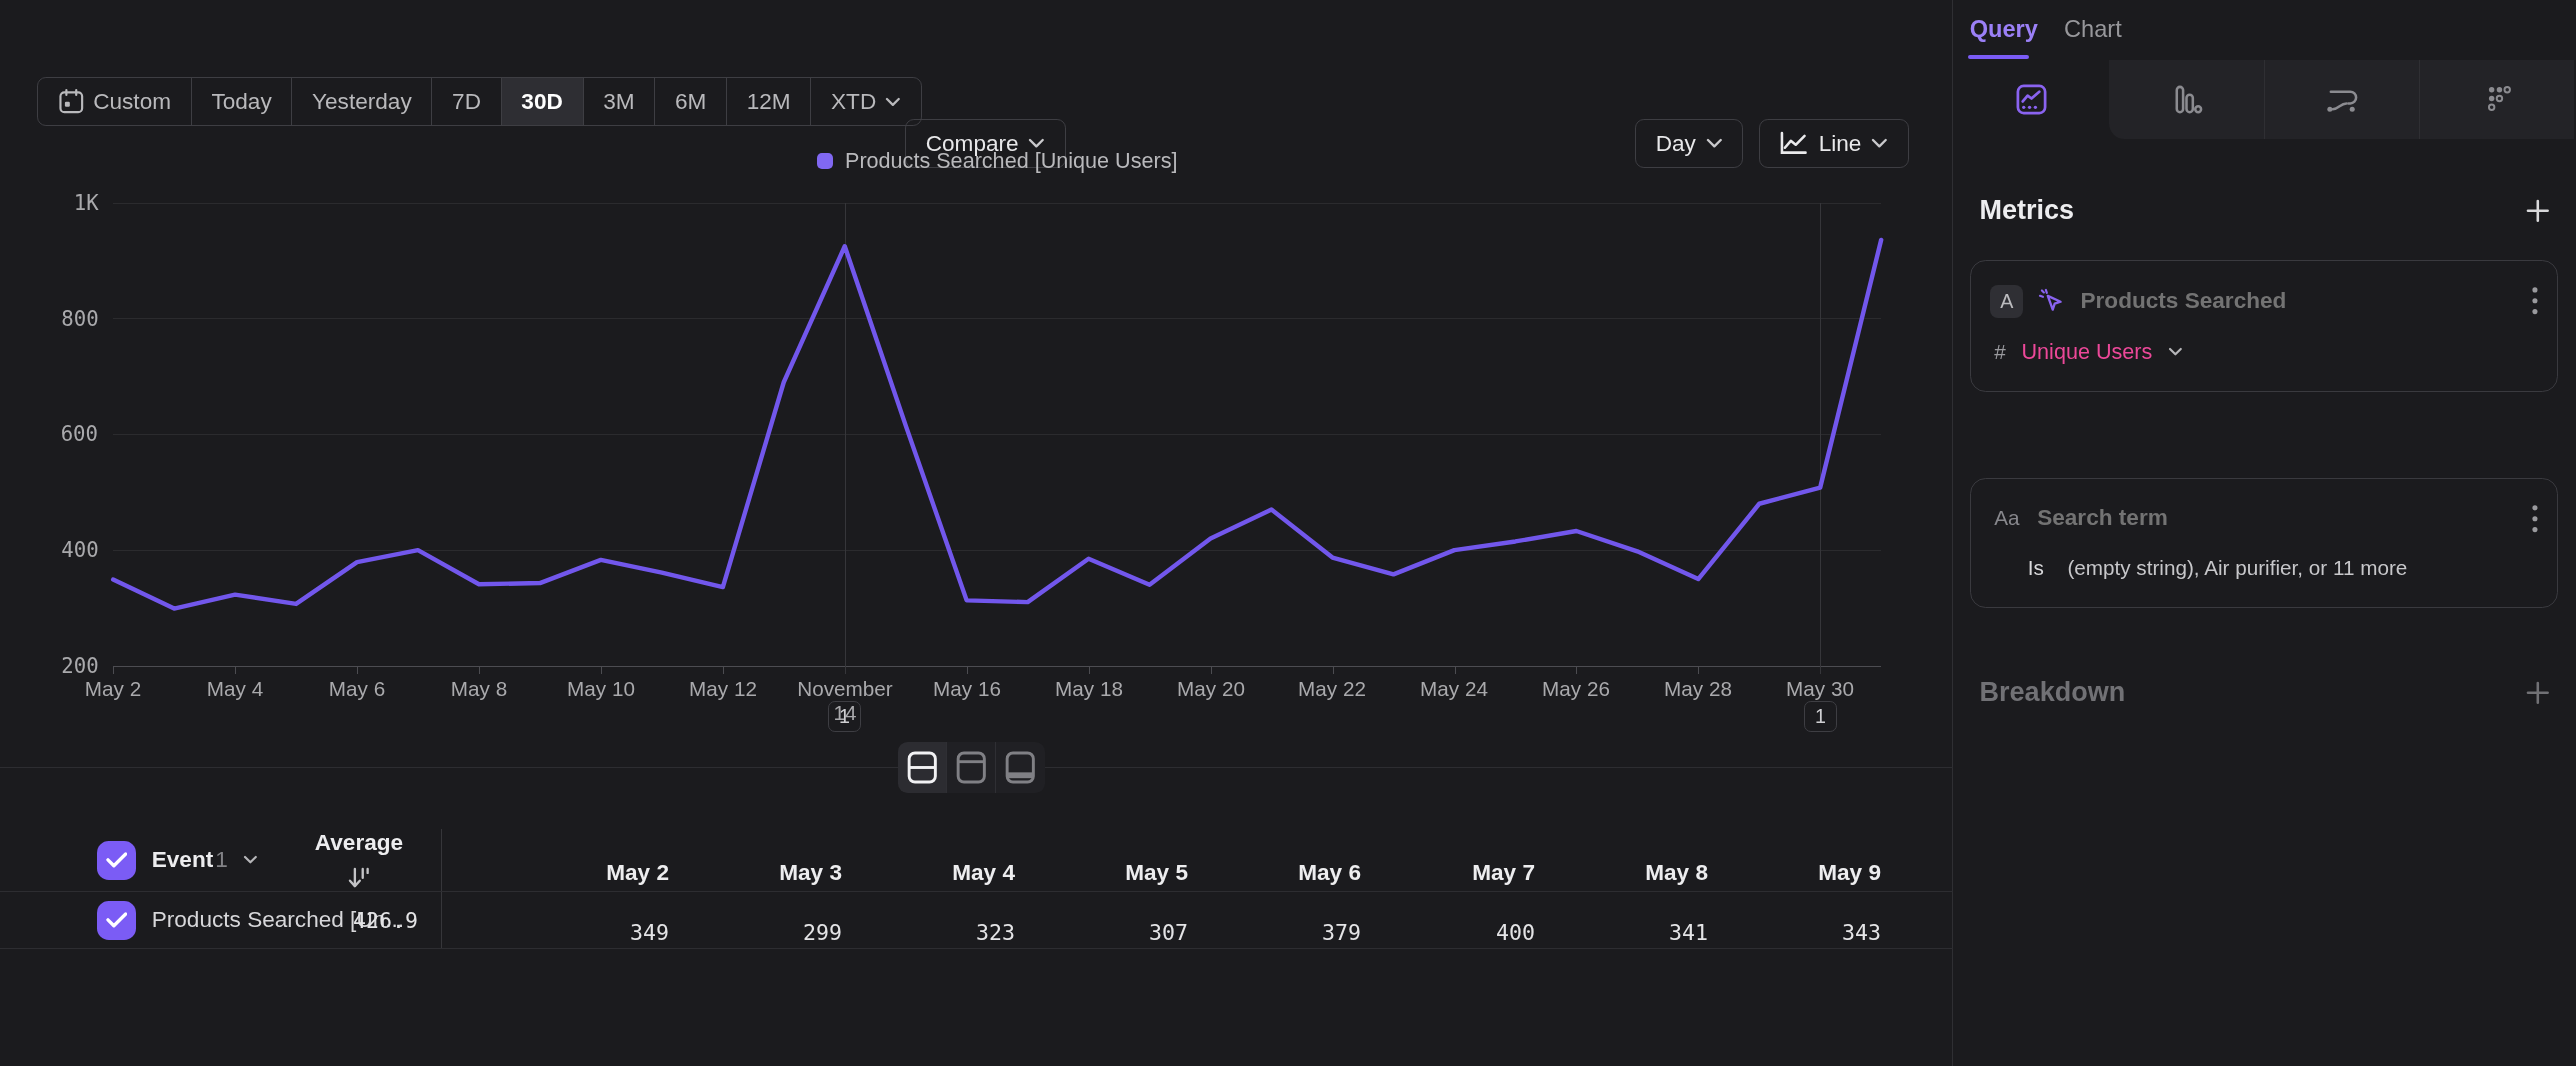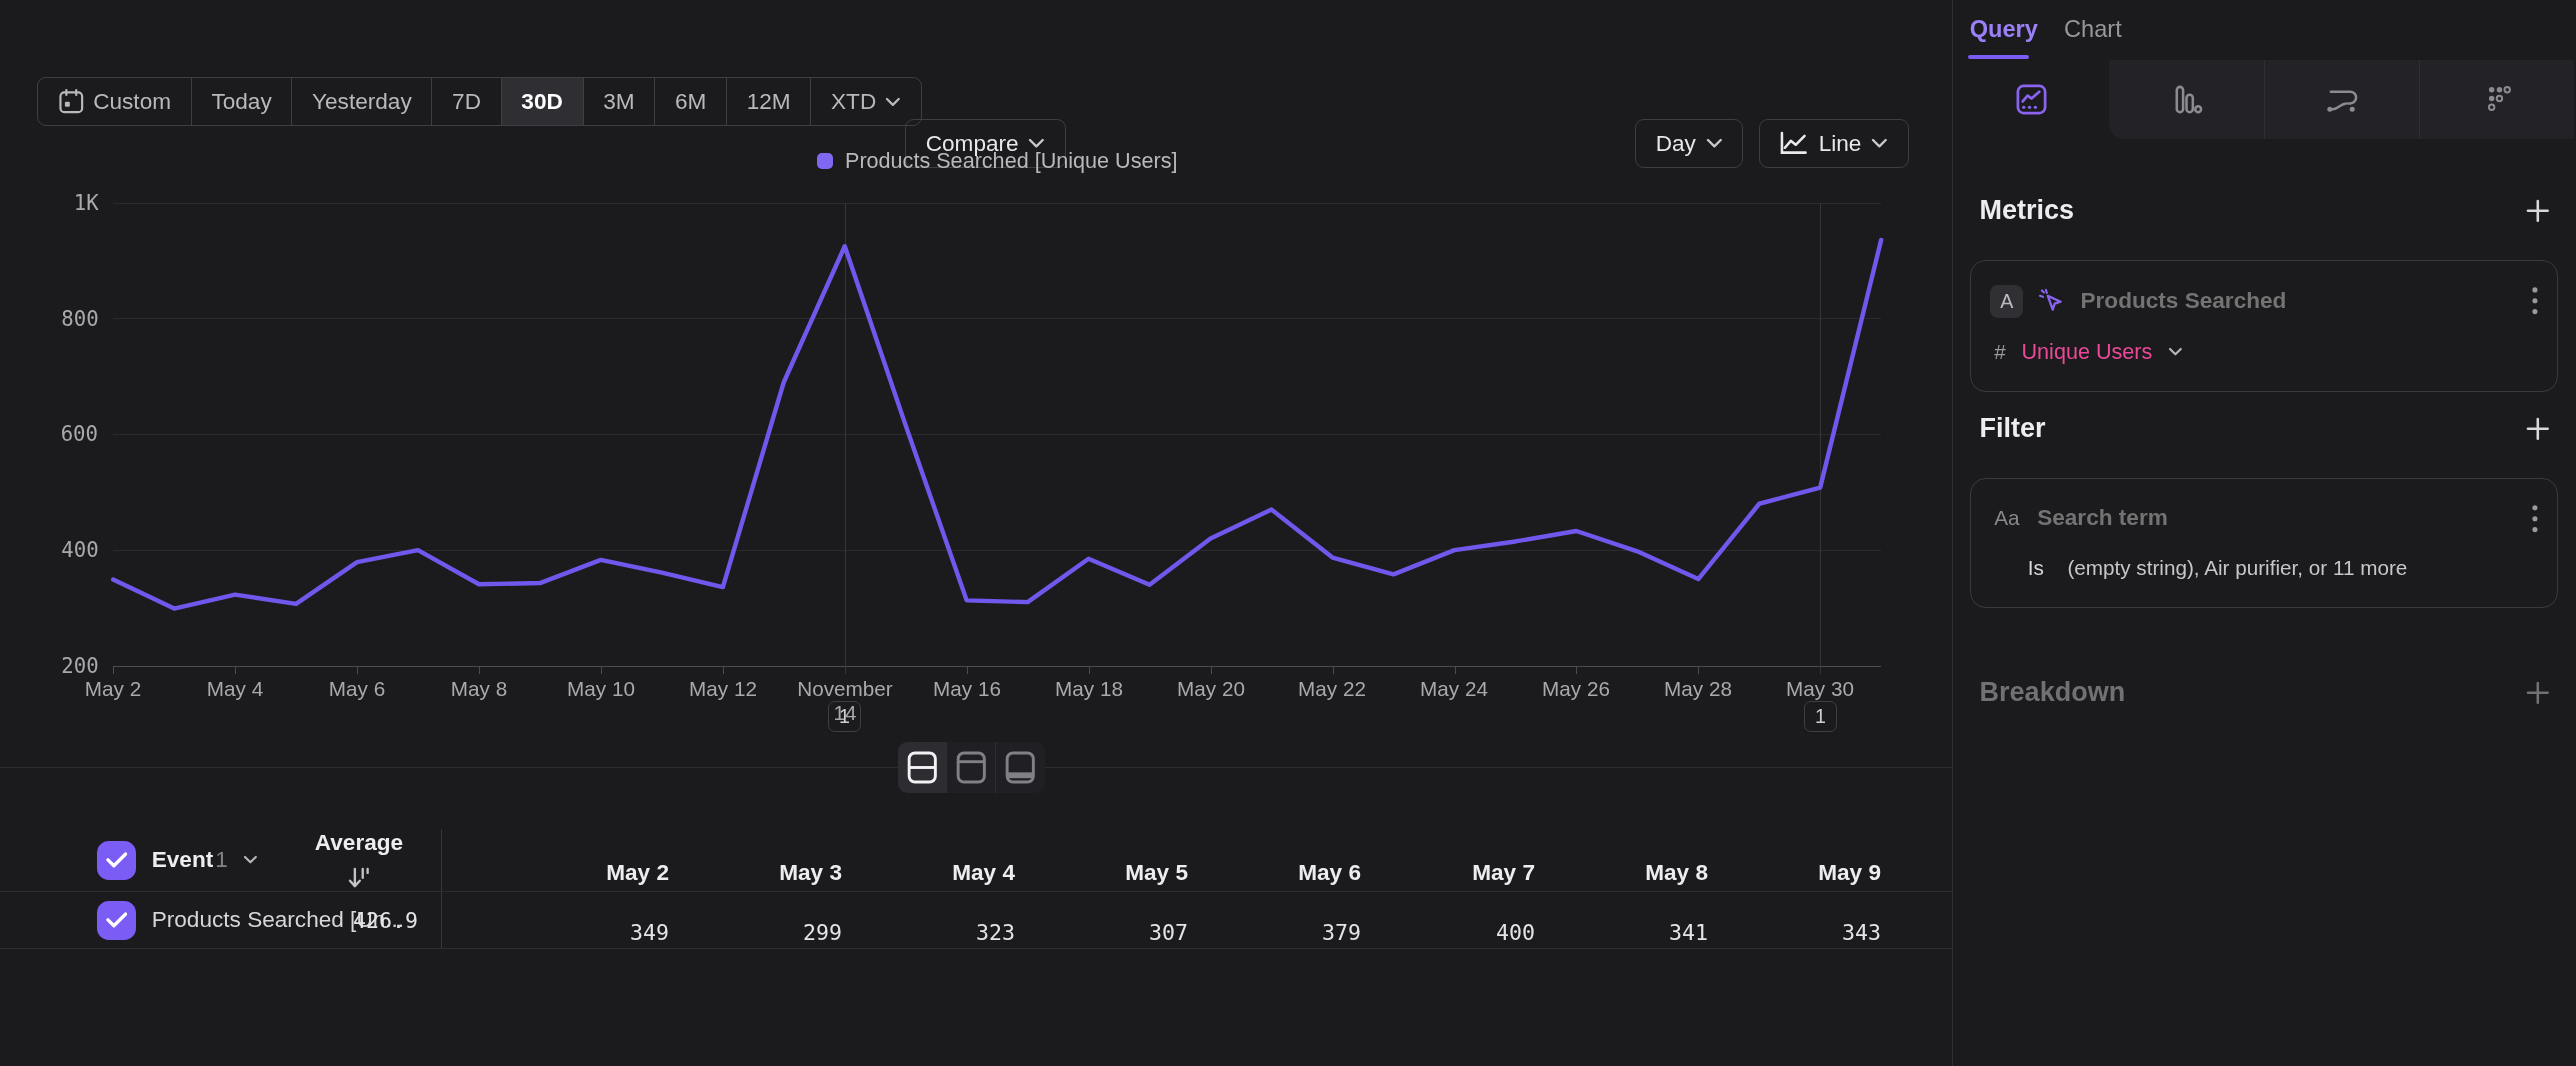--- a/index.html
+++ b/index.html
@@ -395,29 +395,20 @@
         <span class="hash">#</span>
         <span class="agg-label">Unique Users</span>
         <span class="icon">
           <svg width="14.8" height="9.8" viewBox="0 0 15 10">
               <polyline points="2,2 7.5,7.5 13,2" fill="none" stroke="#b6b6b9" stroke-width="2.2" stroke-linecap="round" stroke-linejoin="round"></polyline>
             </svg>
         </span>
       </div>
     </div>
 
-    <div class="sb-section-head" style="top:413px;">
-      <span>Filter</span>
-      <span class="icon">
-        <svg width="25.6" height="25.6" viewBox="0 0 26 26">
-            <line x1="13" y1="3" x2="13" y2="23" stroke="#d8d8da" stroke-width="2.6" stroke-linecap="round"></line>
-            <line x1="3" y1="13" x2="23" y2="13" stroke="#d8d8da" stroke-width="2.6" stroke-linecap="round"></line>
-          </svg>
-      </span>
-    </div>
     <div class="sb-card" style="top:478px; height:130px;">
       <div class="card-row1">
         <span class="badge-aa">Aa</span>
         <span class="card-title">Search term</span>
         <span class="icon kebab">
           <svg width="7.9" height="31.5" viewBox="0 0 8 32">
               <circle cx="4" cy="5" r="2.6" fill="#9a9a9e"></circle>
               <circle cx="4" cy="16" r="2.6" fill="#9a9a9e"></circle>
               <circle cx="4" cy="27" r="2.6" fill="#9a9a9e"></circle>
             </svg>

